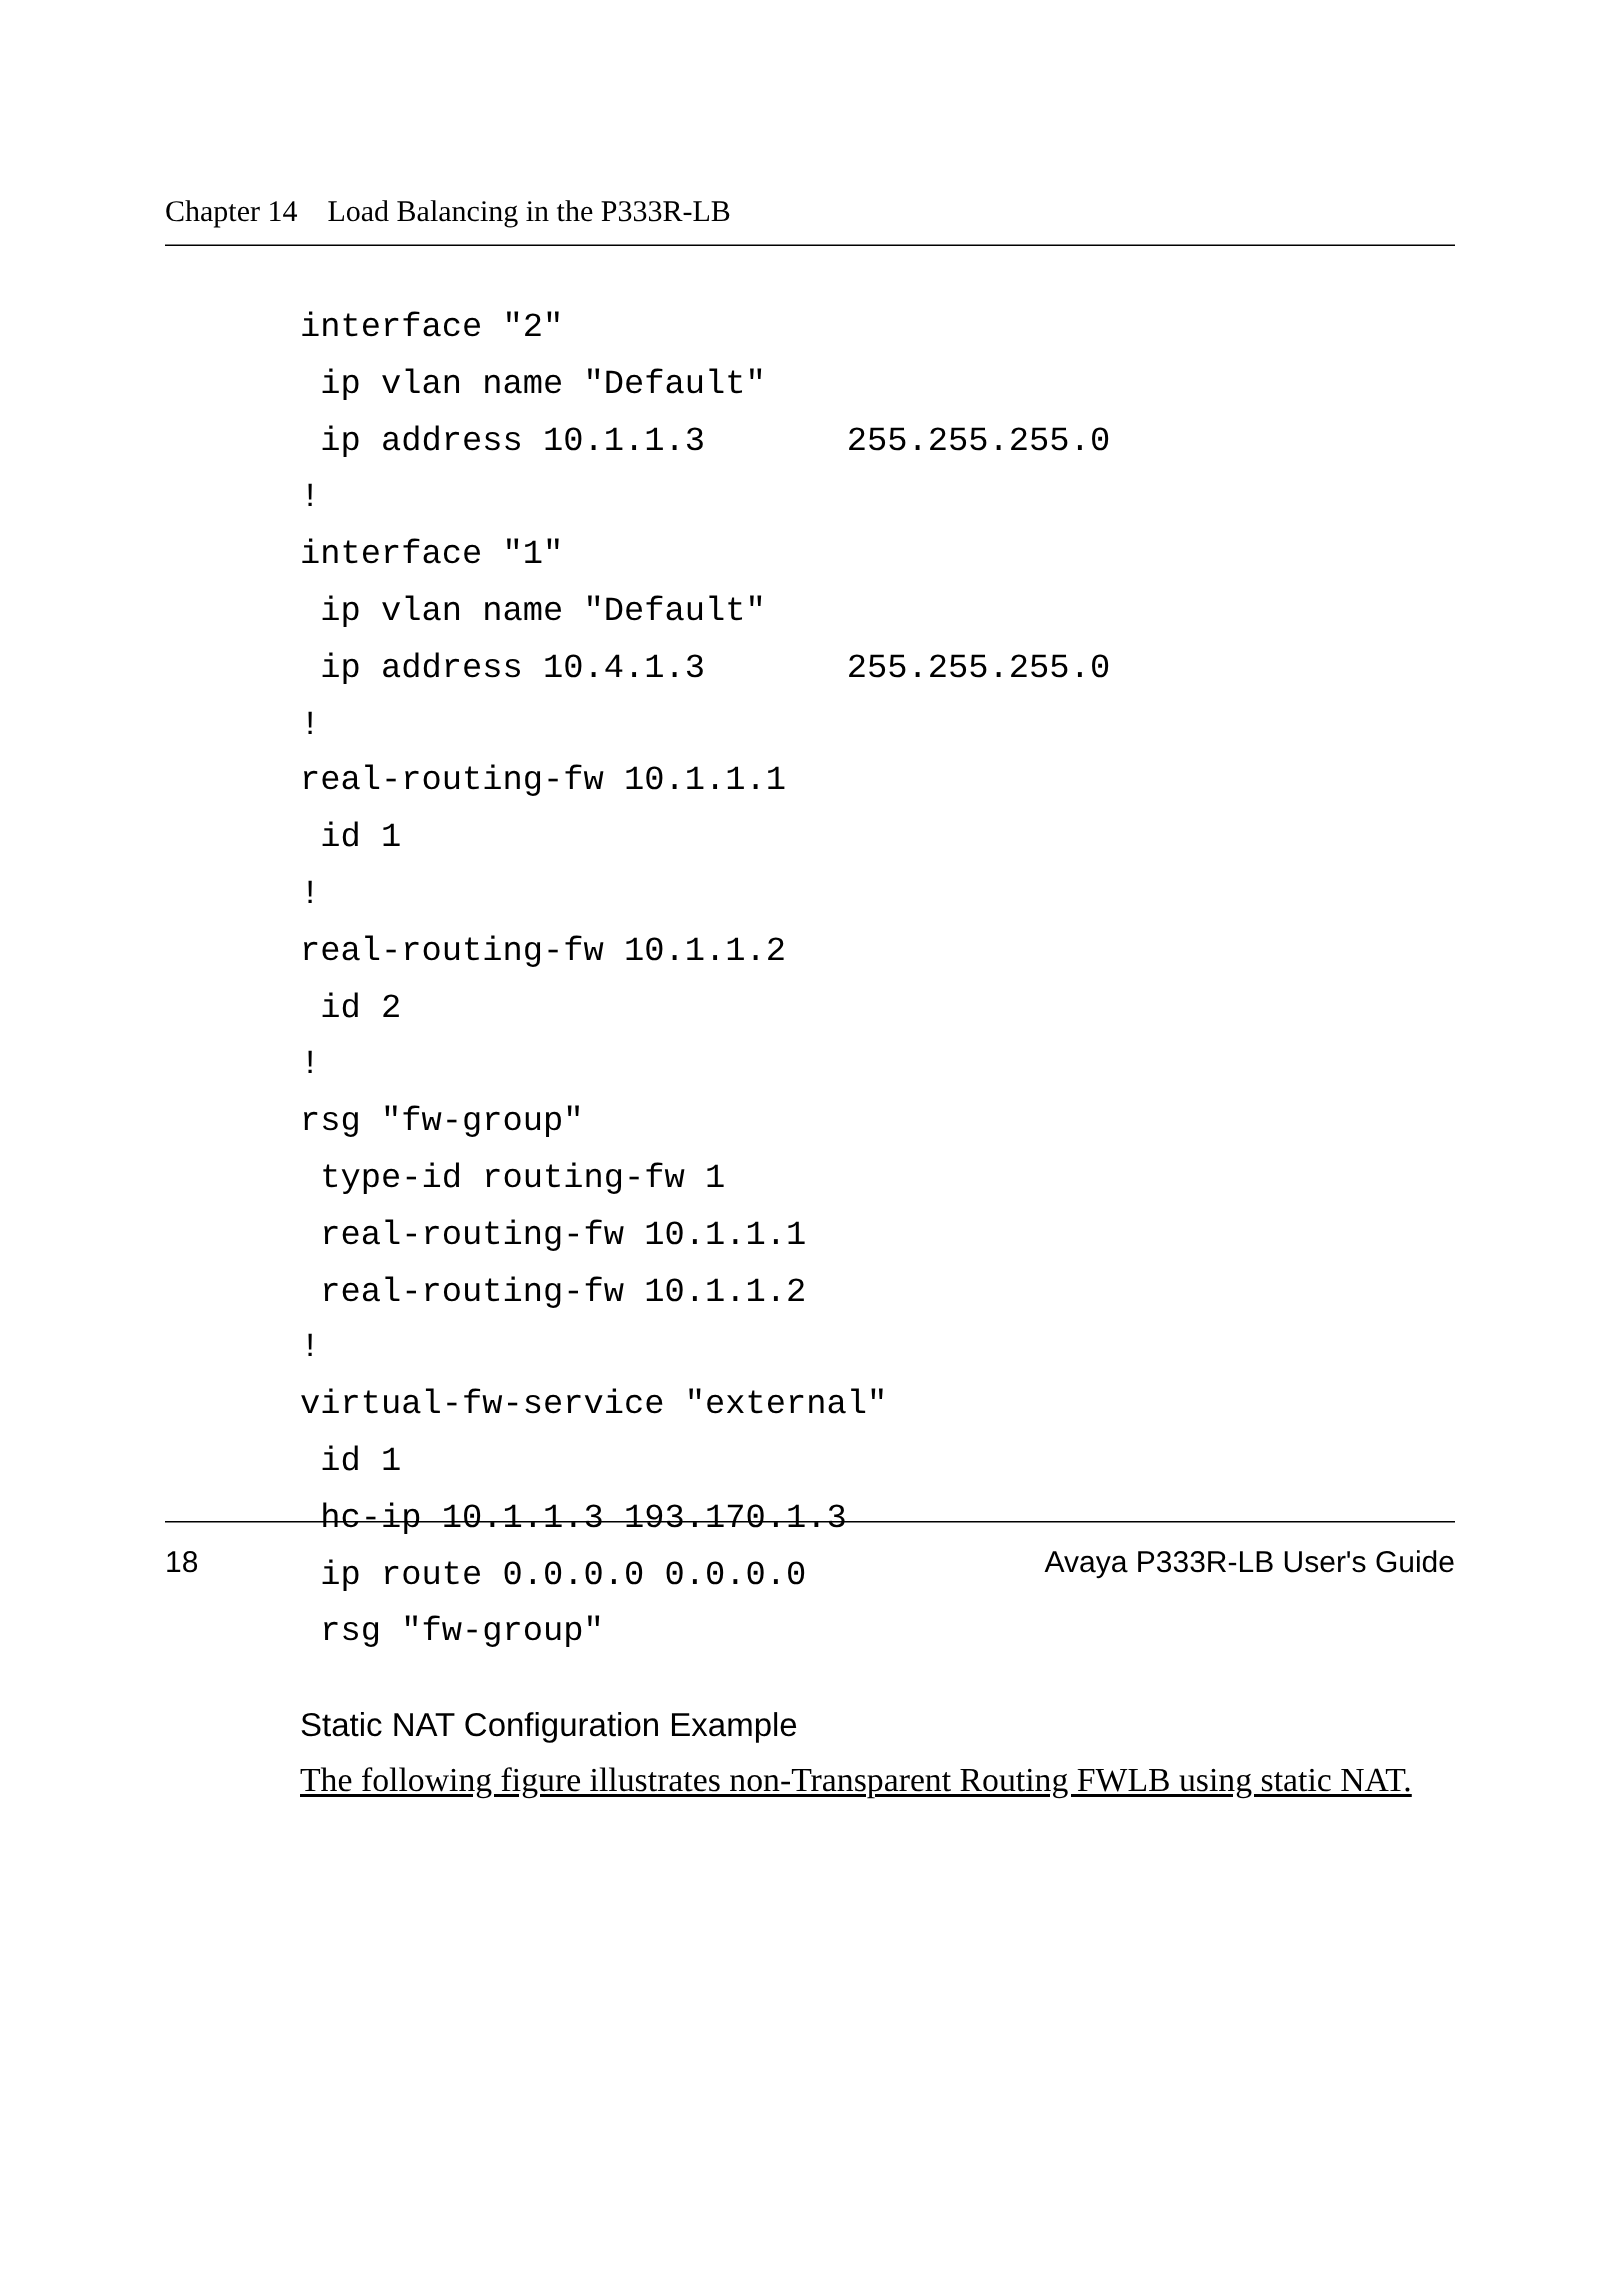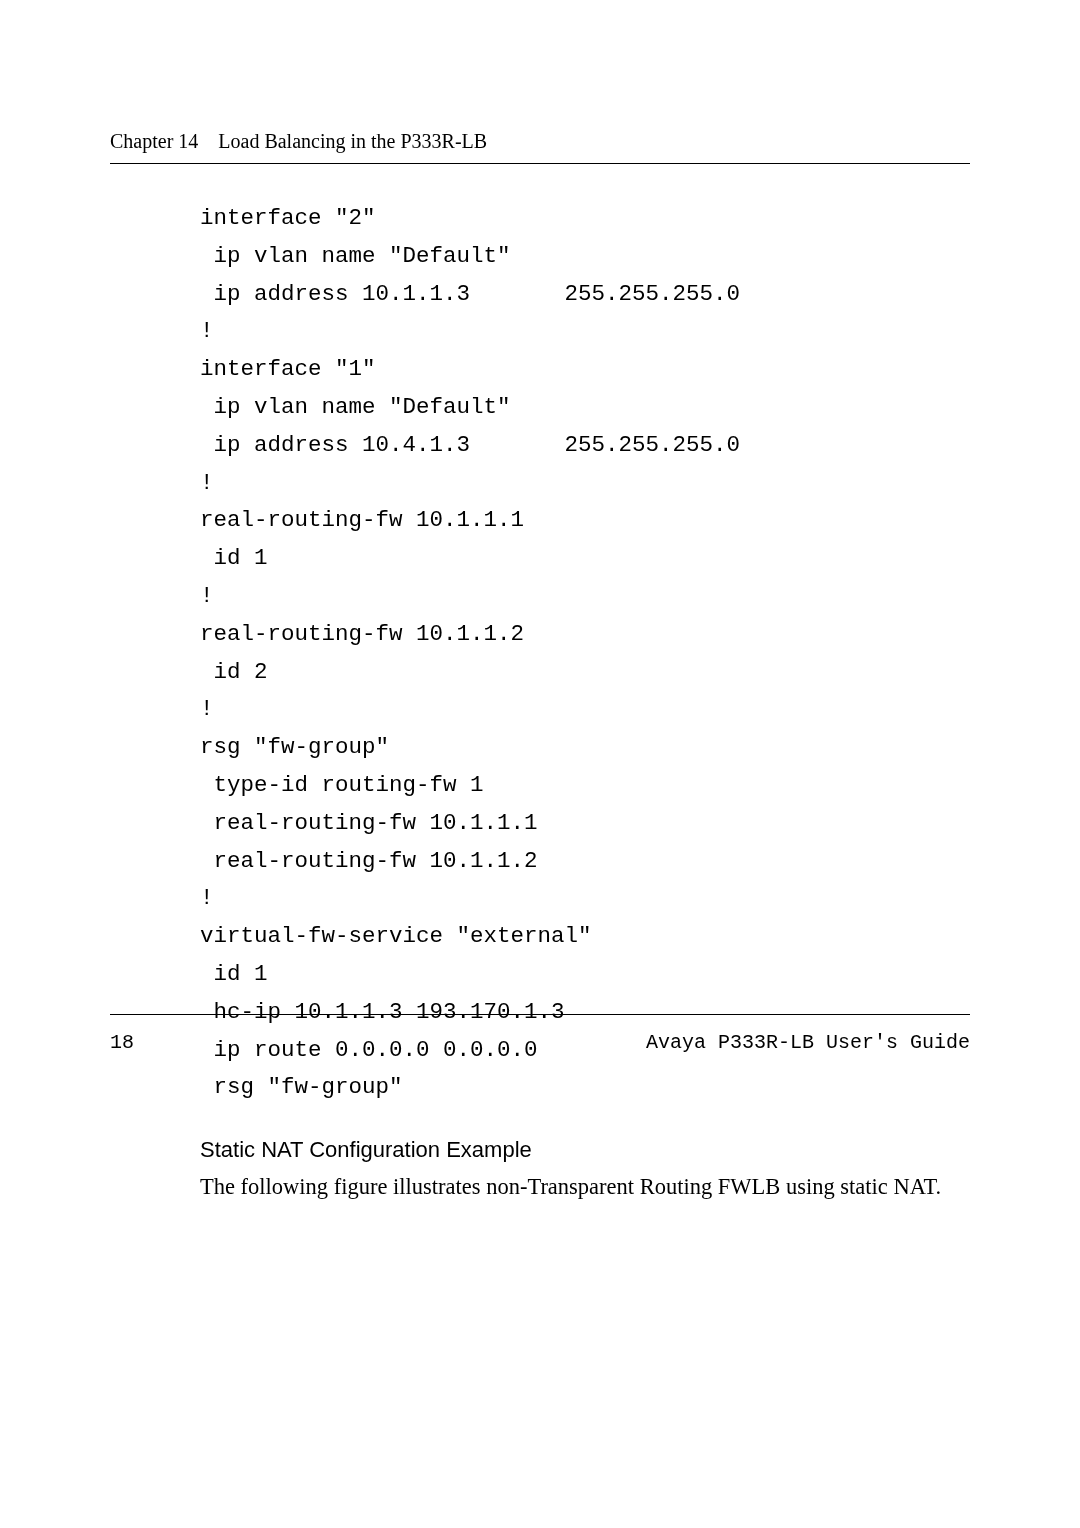--- a/index.html
+++ b/index.html
@@ -43,36 +43,37 @@
     margin-left: 90px;
     margin-top: 30px;
     margin-bottom: 8px;
     letter-spacing: 0px;
   }
   .body-text {
     font-family: "Palatino Linotype", "Book Antiqua", Palatino, serif;
     font-size: 22.5px;
     margin-left: 90px;
     line-height: 1.4;
+    text-decoration: underline;
   }
   .footer {
     position: absolute;
     left: 110px;
     right: 110px;
     bottom: 108px;
   }
   .rule-bottom {
     border: none;
     border-top: 1.3px solid #000;
     margin: 0 0 16px 0;
   }
   .footer-row {
     display: flex;
     justify-content: space-between;
-    font-family: Liberation Mono, monospace;
+    font-family: Liberation Sans, sans-serif;
     font-size: 20px;
     text-align: right;
   }
 </style>
 </head>
 <body>
 
 <div class="page">
 
   <div class="running-head">

